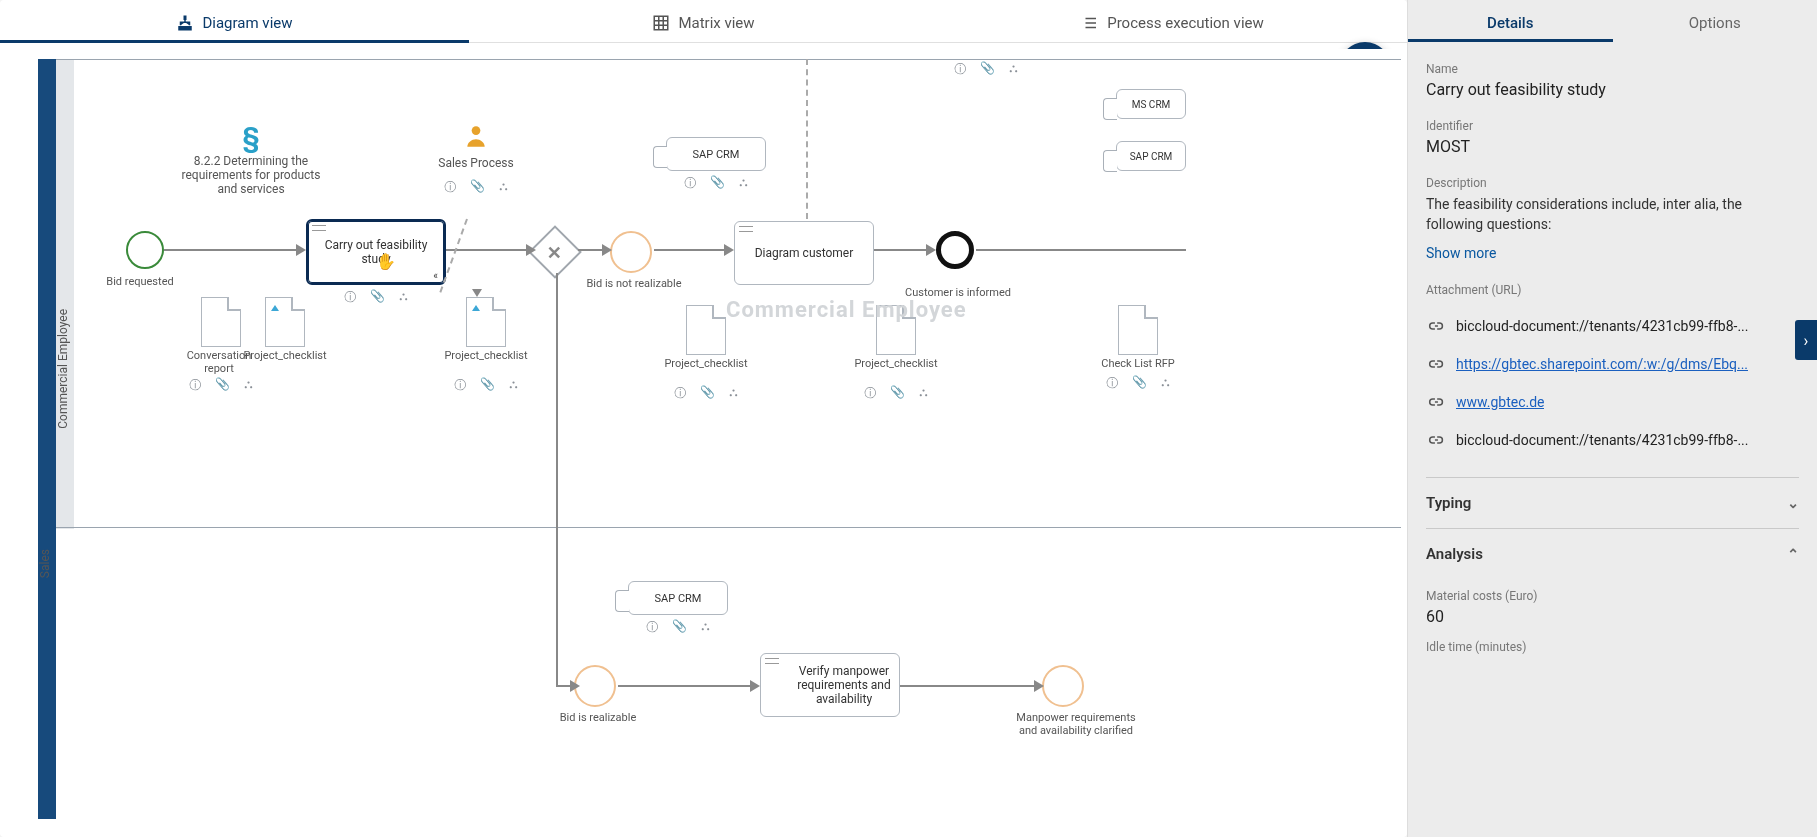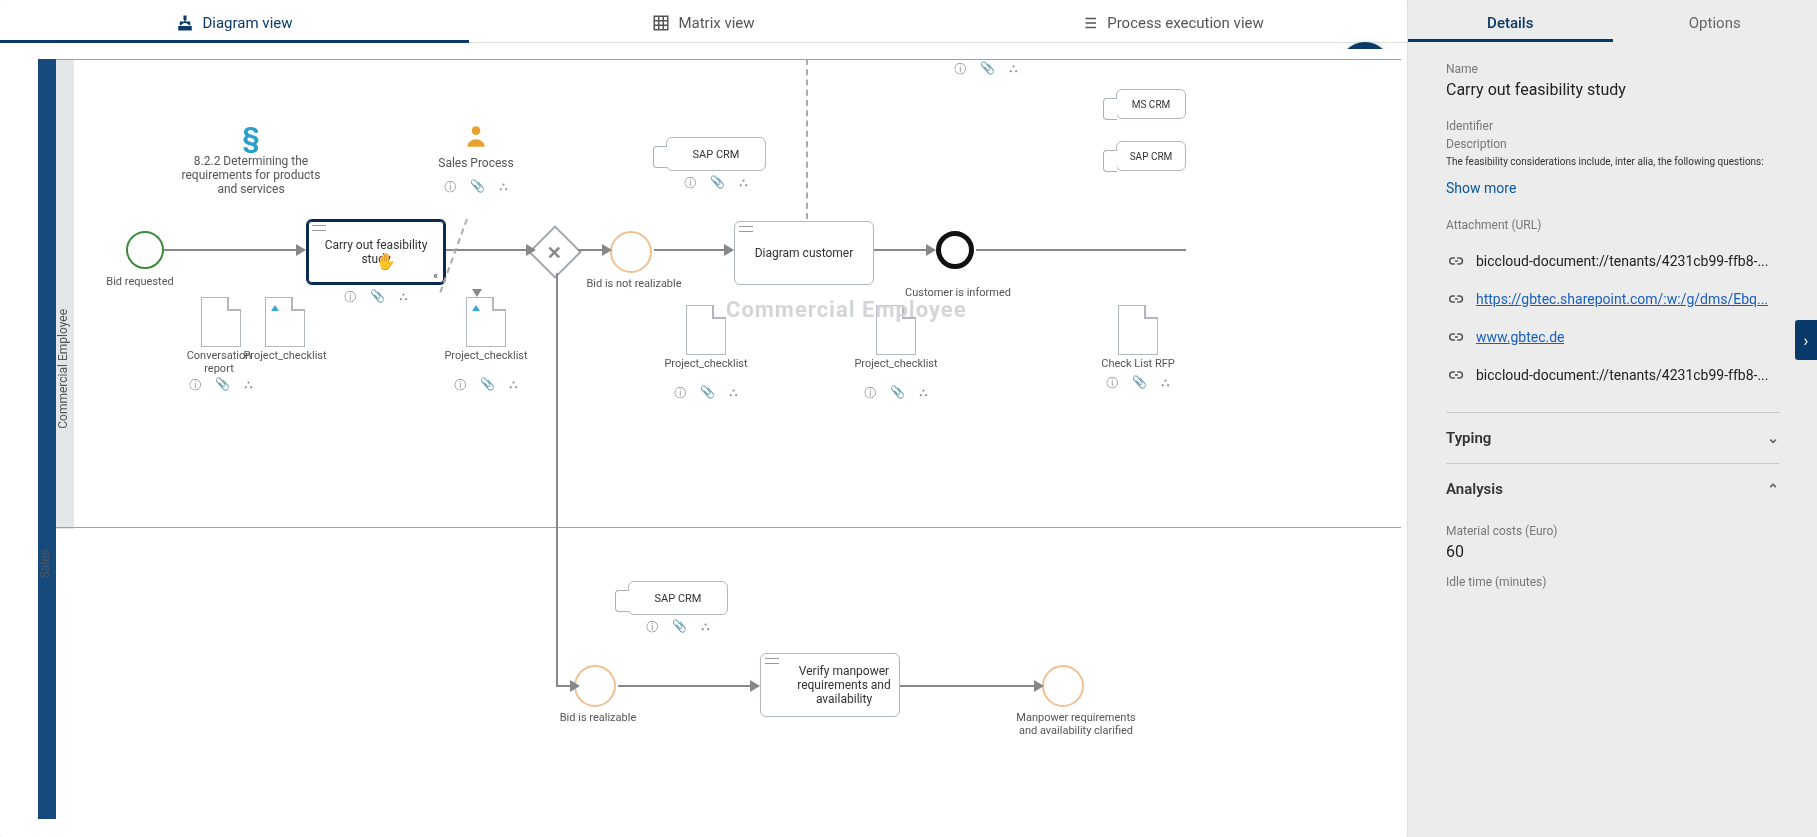--- a/index.html
+++ b/index.html
@@ -54,24 +54,24 @@
   .arrowR { position:absolute; width:0; height:0; border-left:10px solid #888; border-top:6px solid transparent; border-bottom:6px solid transparent; }
   .arrowD { position:absolute; width:0; height:0; border-top:8px solid #888; border-left:5px solid transparent; border-right:5px solid transparent; }
   .dashV  { position:absolute; width:0; border-left:2px dashed #aaa; }
 
   
   .side { width:410px; background:#ececec; display:flex; flex-direction:column; border-left:1px solid #ddd; position:relative; }
   .side-tabs { display:flex; }
   .side-tab { flex:1; text-align:center; padding:14px 0 10px; font-size:15px; color:#666; cursor:pointer; position:relative; }
   .side-tab.active { color:#0a3a6a; font-weight:500; }
   .side-tab.active::after { content:""; position:absolute; left:0; right:0; bottom:0; height:3px; background:#0a3a6a; }
-  .side-body { flex:1; overflow:auto; padding:20px 38px 40px; }
+  .side-body { flex:1; overflow:auto; padding:20px 18px 40px; }
   .glabel-side { font-size:12px; color:#777; margin-bottom:4px; }
   .gvalue { font-size:16px; color:#222; margin-bottom:20px; }
-  .desc { font-size:10px; color:#333; line-height:1.45; }
+  .desc { font-size:14px; color:#333; line-height:1.45; }
   .showmore { color:#0a58a0; font-size:14px; margin:10px 0 22px; cursor:pointer; }
   .attrow { display:flex; align-items:center; gap:12px; padding:10px 0; font-size:14px; color:#222; }
   .attrow .lnk { color:#1a5fbf; text-decoration:underline; cursor:pointer; }
   .attrow .txt { cursor:default; }
   .attrow .ellip { white-space:nowrap; overflow:hidden; text-overflow:ellipsis; max-width:300px; display:inline-block; }
   .section { border-top:1px solid #c9c9c9; padding:16px 0; display:flex; justify-content:space-between; align-items:center; cursor:pointer; font-size:15px; font-weight:600; color:#333; }
   .section .chev { color:#666; font-size:14px; }
   .subfield { margin-top:10px; }
   .collapse-handle { position:absolute; right:0; top:320px; width:22px; height:40px; background:#0a3a6a; color:#fff; display:flex; align-items:center; justify-content:center; cursor:pointer; border-radius:3px 0 0 3px; }
   svg.ic { width:18px; height:18px; }
@@ -293,20 +293,21 @@
 <div class="side">
   <div class="side-tabs">
     <div class="side-tab active"><span>Details</span></div>
     <div class="side-tab"><span>Options</span></div>
   </div>
   <div class="side-body">
     <div class="glabel-side">Name</div>
     <div class="gvalue">Carry out feasibility study</div>
 
     <div class="glabel-side">Identifier</div>
+    <div class="gvalue">MOST</div>
 
     <div class="glabel-side">Description</div>
     <div class="desc">The feasibility considerations include, inter alia, the following questions:</div>
     <div class="showmore">Show more</div>
 
     <div class="glabel-side" style="margin-bottom:10px;">Attachment (URL)</div>
     <div id="att-list">
         <div class="attrow">
           <svg class="ic" viewBox="0 0 24 24">
             <path fill="#555" d="M3.9 12a5 5 0 0 1 5-5h3v2h-3a3 3 0 1 0 0 6h3v2h-3a5 5 0 0 1-5-5zm8-1h4v2h-4zm3-4h3a5 5 0 0 1 0 10h-3v-2h3a3 3 0 1 0 0-6h-3z"></path>

